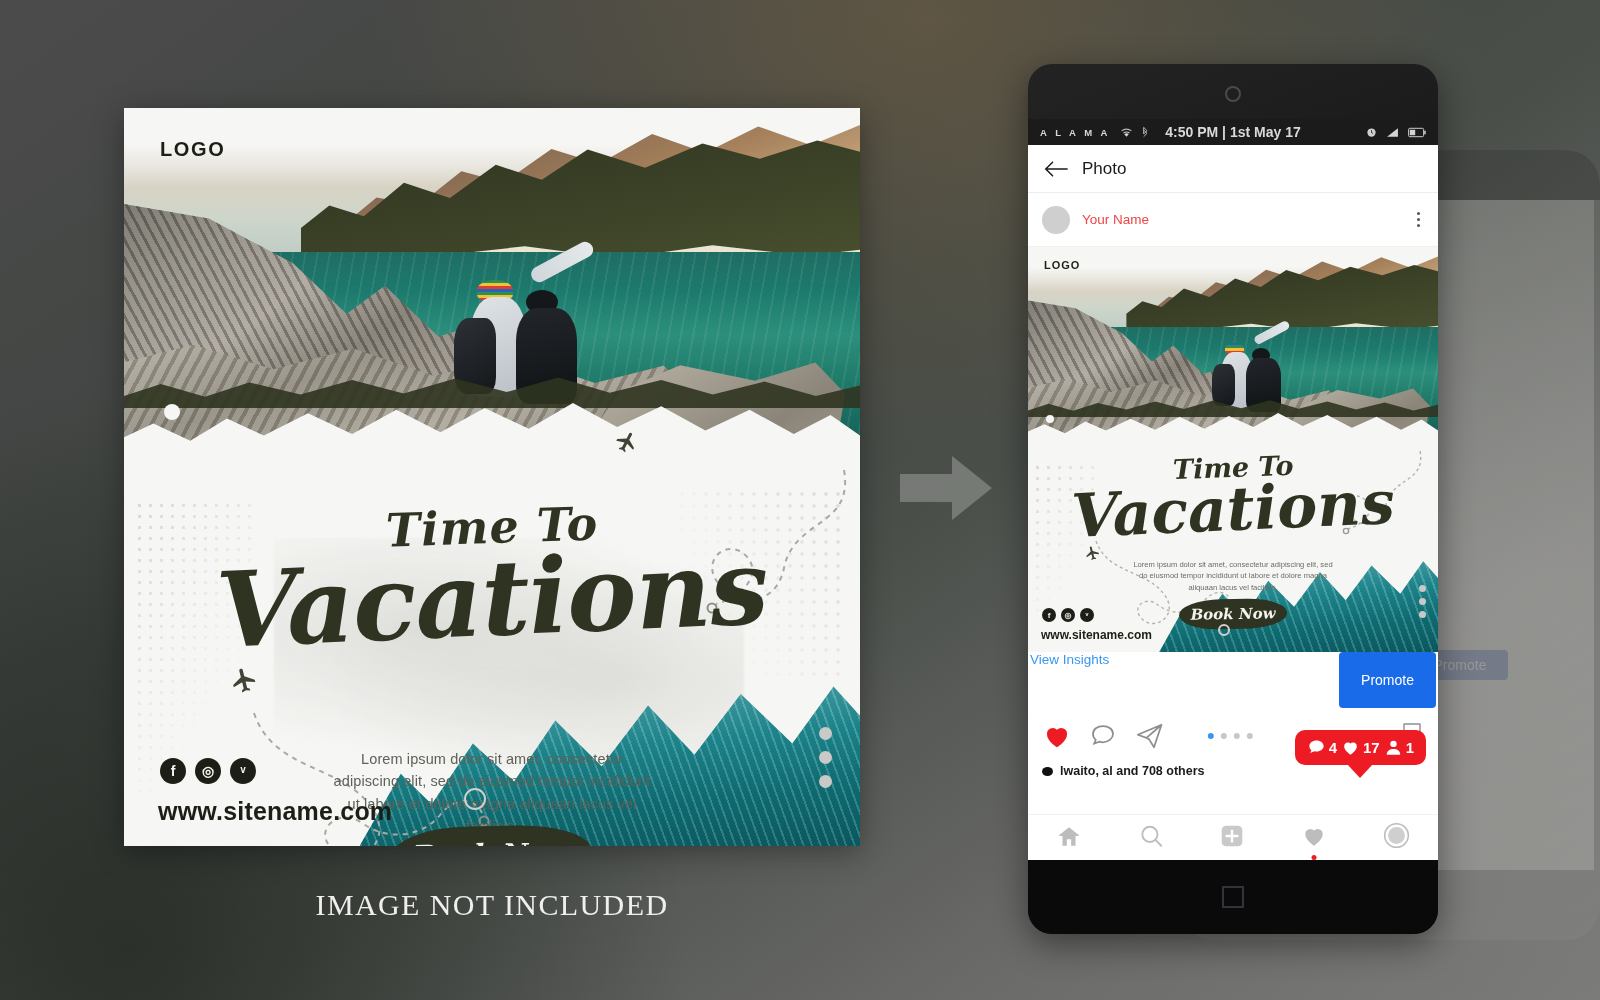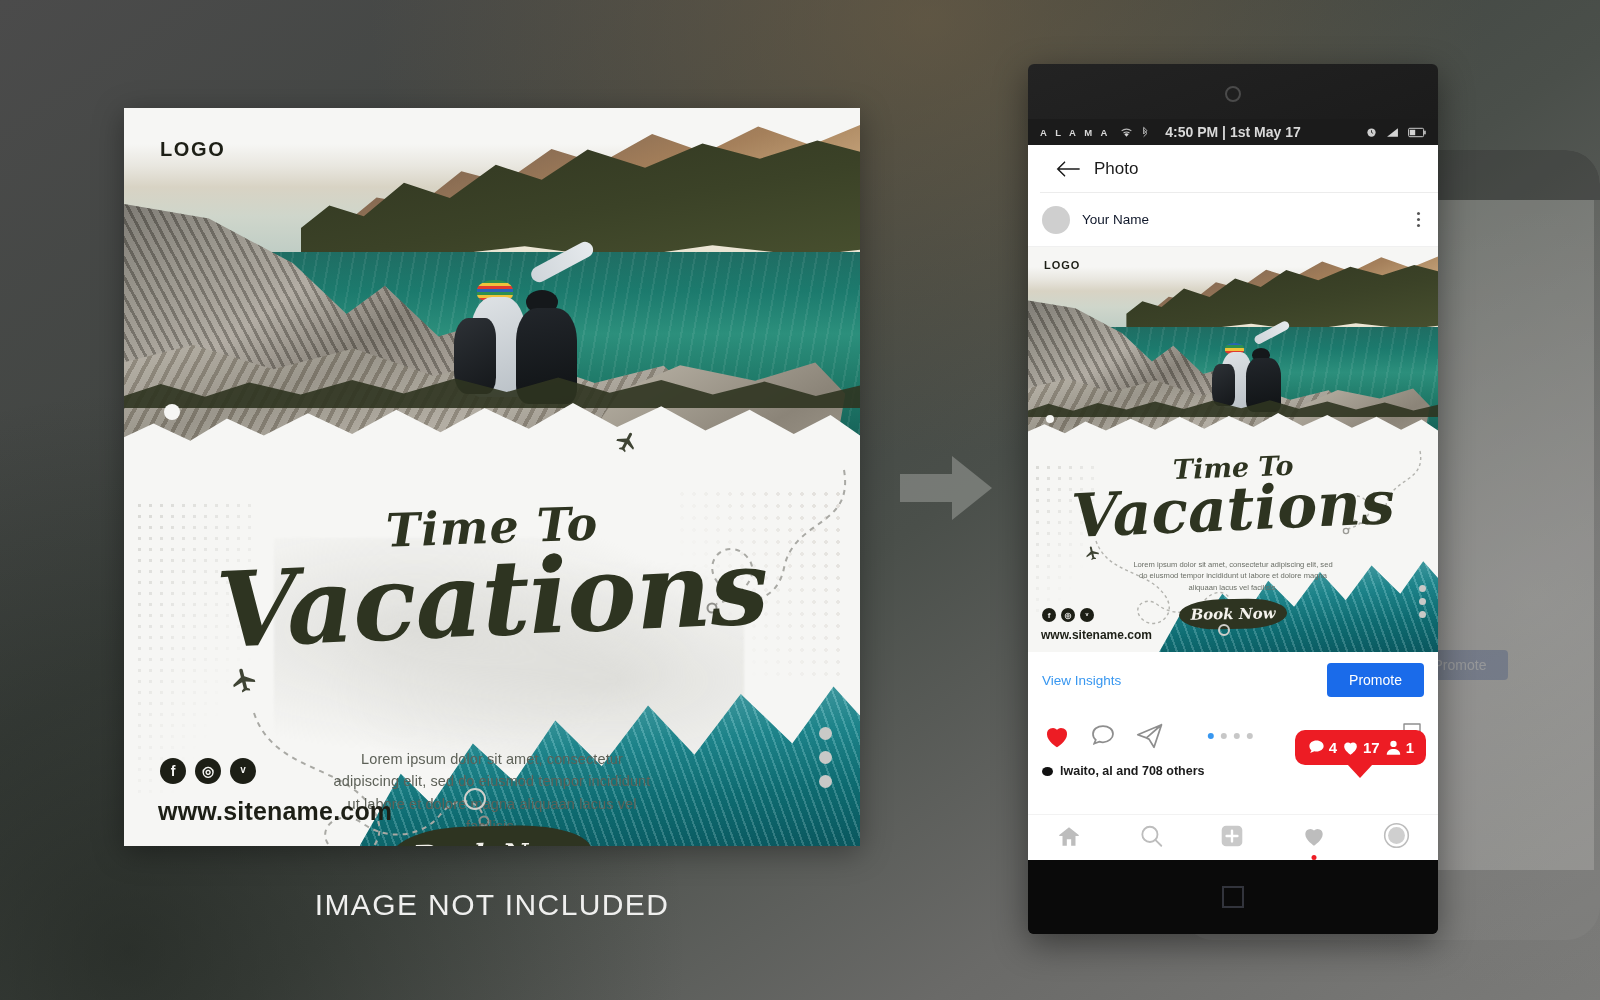--- a/index.html
+++ b/index.html
@@ -219,21 +219,21 @@
     position:absolute; left:340px; bottom:36px; width:22px; height:22px;
     border:2px solid #cfcfcb; border-radius:50%; z-index:9;
   }
   .plane { position:absolute; color:#44483a; z-index:8; }
   .p1 { left:490px; top:322px; font-size:22px; transform:rotate(28deg); }
   .p2 { left:105px; top:558px; font-size:26px; transform:rotate(-14deg); }
   .dash-path { position:absolute; z-index:7; pointer-events:none; }
 
   .not-included {
     position:absolute; left:124px; top:888px; width:736px; text-align:center;
-    color:#efefee; font-size:30px; letter-spacing:1.4px;
+    color:#efefee; font-size:30px; letter-spacing:1.4px;font-family:Liberation Serif, serif;
   }
 
   
   .arrow { position:absolute; left:898px; top:448px; width:96px; height:80px; }
 
   
   .phone-ghost {
     position:absolute; left:1180px; top:150px; width:420px; height:790px;
     opacity:.28; filter: blur(.6px);
     background:#8b8b89; border-radius:34px;
@@ -251,49 +251,48 @@
   }
   .ghost-text {
     position:absolute; left:160px; top:340px; font-family:"DejaVu Serif",serif; font-style:italic;
     font-size:60px; color:#9a9a96;
   }
 
   
   .phone {
     position:absolute; left:1028px; top:64px; width:410px; height:870px;
     background: linear-gradient(160deg,#232323 0%, #141414 40%, #1c1c1c 100%);
-    border-radius:6px; box-shadow: 0 10px 34px rgba(0,0,0,.45);
+    border-radius:24px; box-shadow: 0 10px 34px rgba(0,0,0,.45);
     overflow:hidden;
   }
   .cam { position:absolute; left:50%; transform:translateX(-50%); top:22px; width:16px; height:16px;
          border:2px solid #4a4a4a; border-radius:50%; }
   .statusbar {
     position:absolute; left:0; right:0; top:55px; height:26px; background:#1b1b1b;
     display:flex; align-items:center; padding:0 12px; color:#d9d9d9; font-size:10px;
   }
   .carrier { letter-spacing:3px; font-weight:700; font-size:9.5px; }
   .sb-icons-l { display:flex; align-items:center; gap:8px; margin-left:10px; }
   .sb-time { position:absolute; left:50%; transform:translateX(-50%); font-size:14px; font-weight:700; }
   .sb-icons-r { margin-left:auto; display:flex; align-items:center; gap:9px; }
 
   .screen {
     position:absolute; left:0; right:0; top:81px; bottom:74px; background:#fff; overflow:hidden;
   }
   .app-head {
     height:48px; display:flex; align-items:center; gap:14px; padding:0 16px;
     border-bottom:1px solid #ececec;
-    margin-left:12px;
   }
   .app-head .title { font-size:17px; color:#1b1b1b; }
   .post-head {
     height:54px; display:flex; align-items:center; gap:12px; padding:0 14px;
     border-bottom:1px solid #f0f0f0;
   }
   .avatar { width:28px; height:28px; border-radius:50%; background:#cfcfcf; }
-  .post-user { font-size:13.5px; color:#0f172a; flex:1; }
+  .post-user { font-size:13.5px; color:#ef4444; flex:1; }
   .kebab { display:flex; flex-direction:column; gap:3px; cursor:pointer; padding:4px; }
   .kebab i { width:3px; height:3px; background:#555; border-radius:50%; display:block; }
 
   .post-media { position:relative; height:405px; overflow:hidden; background:#f6f6f4; }
   .post-media .mini-logo {
     position:absolute; left:16px; top:12px; font-size:11px; font-weight:800; letter-spacing:1px; color:#1d1f16; z-index:6;
   }
   .post-media .mini-dot { position:absolute; left:18px; top:168px; width:8px; height:8px; border-radius:50%; background:#f6f6f4; z-index:6; }
   .mini-titles { position:absolute; left:0; right:0; top:205px; text-align:center; z-index:7; }
   .mini-time { font-family:"DejaVu Serif",serif; font-style:italic; font-weight:700; font-size:27px; color:#2e3421; transform:rotate(-2deg); display:inline-block;}
@@ -307,21 +306,21 @@
     font-family:"DejaVu Serif",serif; font-style:italic; font-weight:700; font-size:15px; cursor:pointer; z-index:8;
   }
   .mini-social { position:absolute; left:14px; bottom:30px; display:flex; gap:5px; z-index:8; }
   .mini-social .soc { width:14px; height:14px; font-size:8px; }
   .mini-site { position:absolute; left:13px; bottom:10px; font-size:12px; font-weight:700; color:#1d1f16; z-index:8; }
   .mini-dots-right { position:absolute; right:12px; bottom:34px; display:flex; flex-direction:column; gap:6px; z-index:9; }
   .mini-dots-right i { width:7px; height:7px; border-radius:50%; background:#c9c9c7; display:block; }
   .mini-ring { position:absolute; left:190px; bottom:16px; width:12px; height:12px; border:2px solid #cfcfcb; border-radius:50%; z-index:9; }
 
   .insights-row {
-    height:56px; display:flex; align-items:center; justify-content:space-between; padding:0 14px;
+    height:56px; display:flex; justify-content:space-between; padding:0 2px;
   }
   .insights-link { color:#3897f0; font-size:13.5px; cursor:pointer; }
   .promote-btn {
     background:#1a6bea; color:#fff; border:none; border-radius:4px;
     padding:9px 22px; font-size:14px; cursor:pointer;
   }
   .actions-row { height:56px; display:flex; align-items:center; padding:0 14px; position:relative; }
   .act { width:30px; height:30px; margin-right:16px; cursor:pointer; }
   .carousel-dots { position:absolute; left:50%; transform:translateX(-56%); display:flex; gap:7px; }
   .carousel-dots i { width:6px; height:6px; border-radius:50%; background:#c7c7c7; display:block; }

